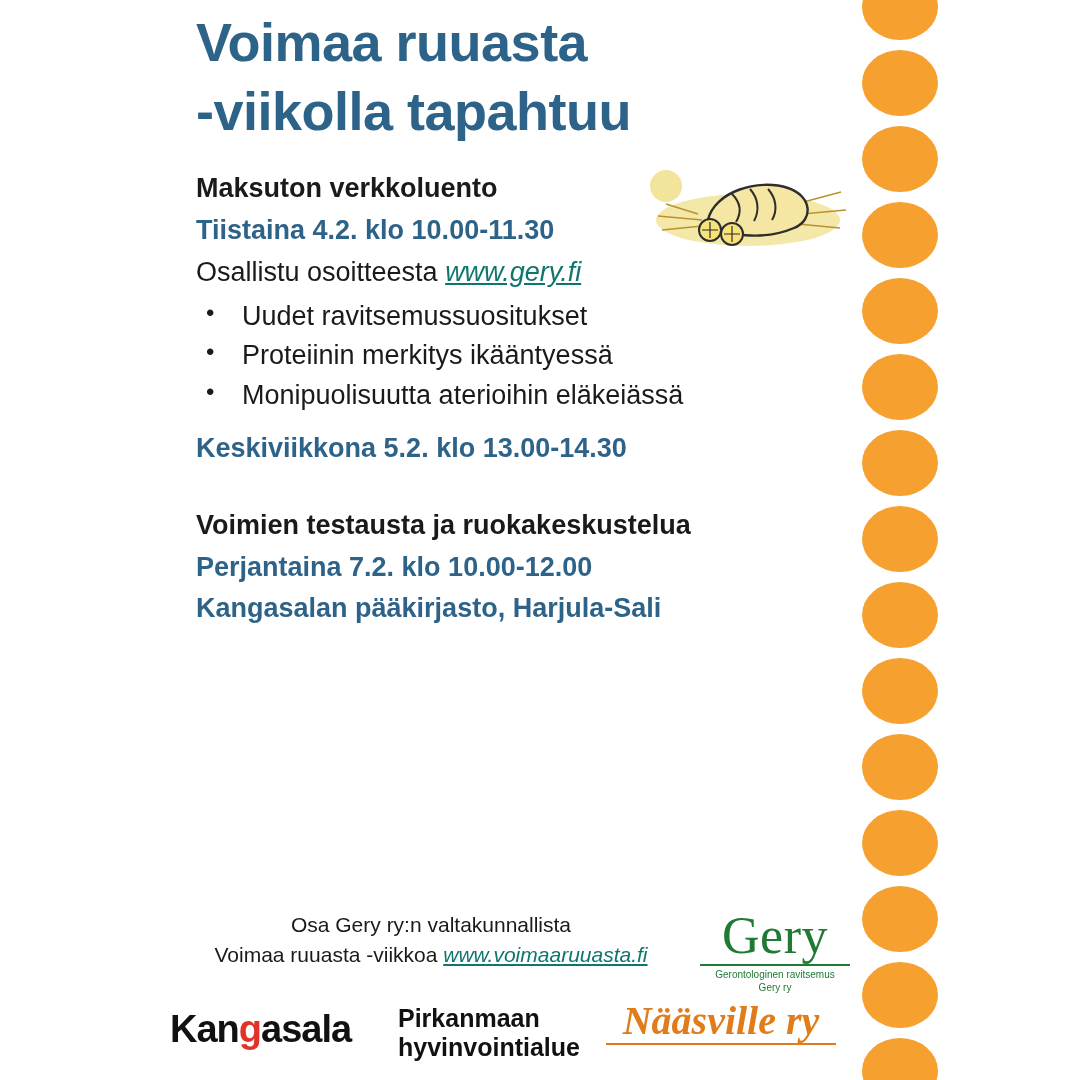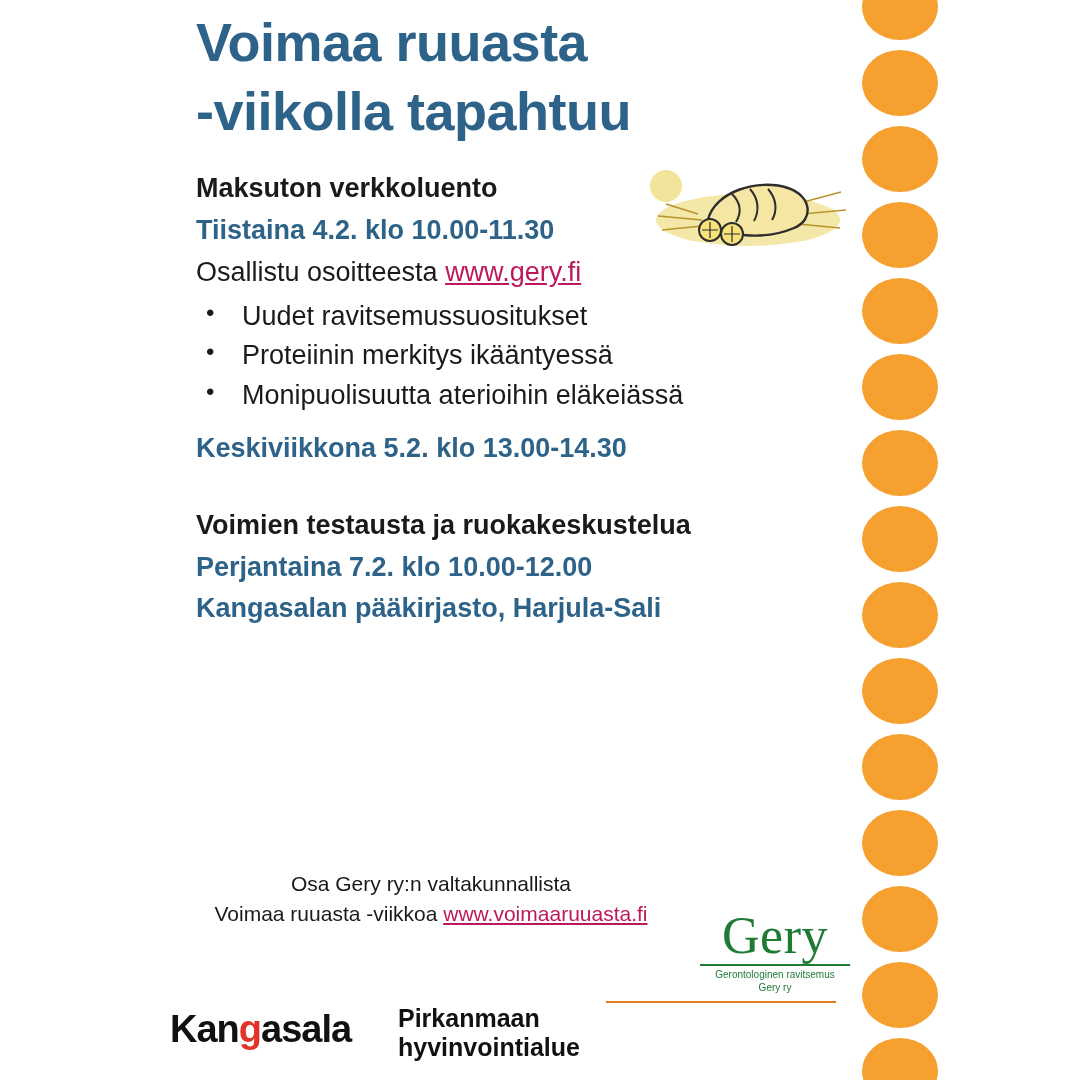--- a/index.html
+++ b/index.html
@@ -77,22 +77,23 @@
     margin: 0 0 6px 0;
     line-height: 1.3;
   }
   .para {
     color: #1a1a1a;
     font-size: 27px;
     margin: 0 0 6px 0;
     line-height: 1.38;
   }
   .link {
-    color: #be185d;
+    color: #0f766e;
     text-decoration: underline;
+    font-style: italic;
   }
   .bullets {
     list-style: none;
     margin: 4px 0 14px 0;
     padding: 0;
   }
   .bullets li {
     color: #1a1a1a;
     font-size: 27px;
     line-height: 1.45;
@@ -131,21 +132,21 @@
     left: 636px;
     top: 158px;
     width: 215px;
     height: 100px;
   }
 
   
   .credit {
     position: absolute;
     left: 176px;
-    top: 869px;
+    top: 910px;
     width: 510px;
     text-align: center;
     color: #1a1a1a;
     font-size: 21px;
     line-height: 1.42;
   }
 
   
   .gery-logo {
     position: absolute;
@@ -317,17 +318,18 @@
 
   <div class="logo-row">
     <div class="kangasala"><span>Kan</span><span class="dot-g">g</span><span>asala</span></div>
 
     <div class="pirkanmaa">
       <div>Pirkanmaan</div>
       <div>hyvinvointialue</div>
     </div>
 
     <div class="naasville">
+      <div class="naasville-name">Nääsville ry</div>
       <div class="naasville-rule"></div>
     </div>
   </div>
 
 </div>
 
 </body></html>

